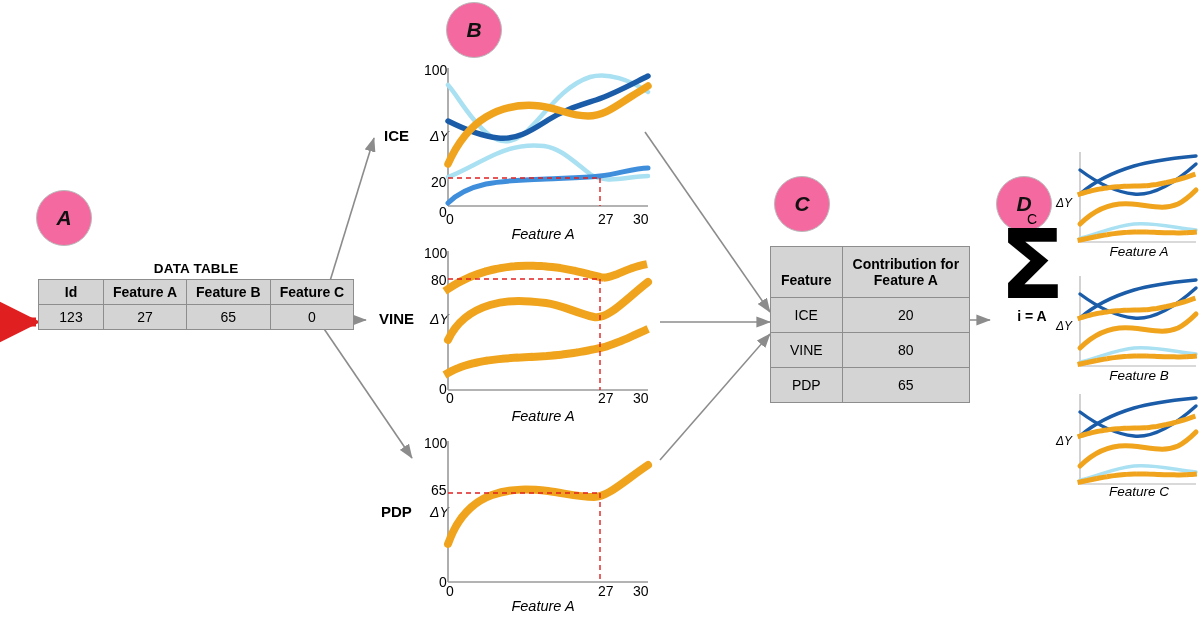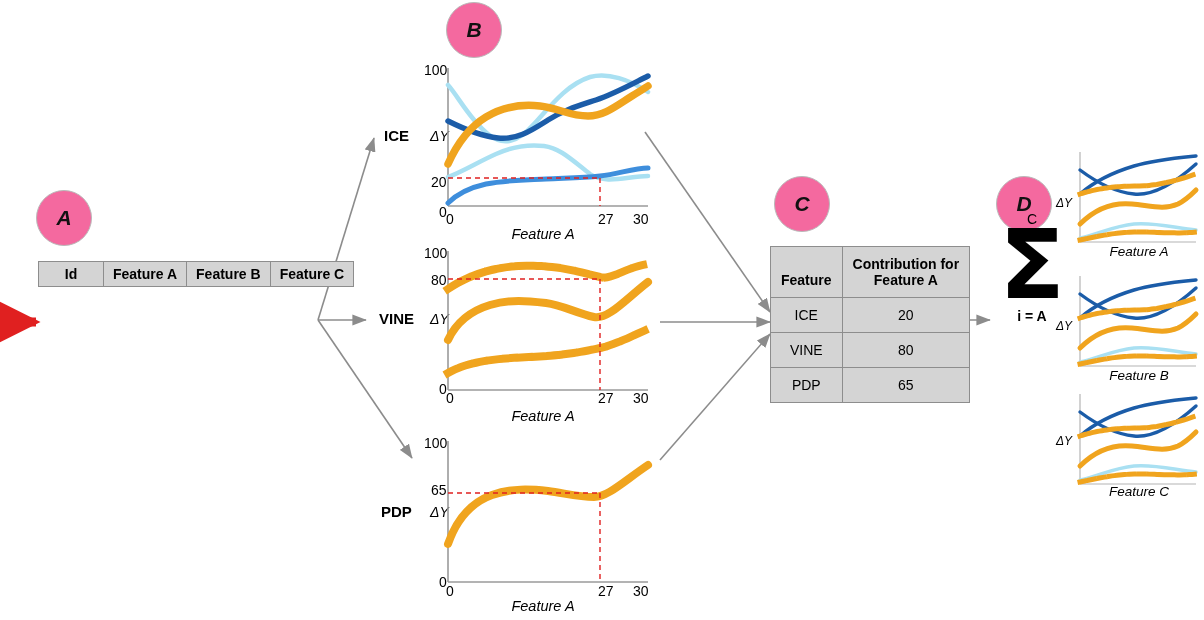--- a/index.html
+++ b/index.html
@@ -152,30 +152,37 @@
     <span>B</span>
   </div>
   <div class="badge" style="left:774px; top:176px;">
     <span>C</span>
   </div>
   <div class="badge" style="left:996px; top:176px;">
     <span>D</span>
   </div>
 
   <div class="tbl-wrap" style="left:38px; top:261px;">
+    <div class="tbl-title">DATA TABLE</div>
     <table class="grid">
       <thead>
         <tr>
           <th style="min-width:46px;">Id</th>
           <th>Feature A</th>
           <th>Feature B</th>
           <th>Feature C</th>
         </tr>
       </thead>
       <tbody>
+        <tr>
+          <td>123</td>
+          <td>27</td>
+          <td>65</td>
+          <td>0</td>
+        </tr>
       </tbody>
     </table>
   </div>
 
   <div class="method-label" style="left:384px; top:127px;">ICE</div>
   <div class="axis-y-title" style="left:430px; top:128px;">ΔY</div>
   <div class="tick" style="left:424px; top:62px;">100</div>
   <div class="tick" style="left:431px; top:174px;">20</div>
   <div class="tick" style="left:439px; top:204px;">0</div>
   <div class="tick" style="left:446px; top:211px;">0</div>

